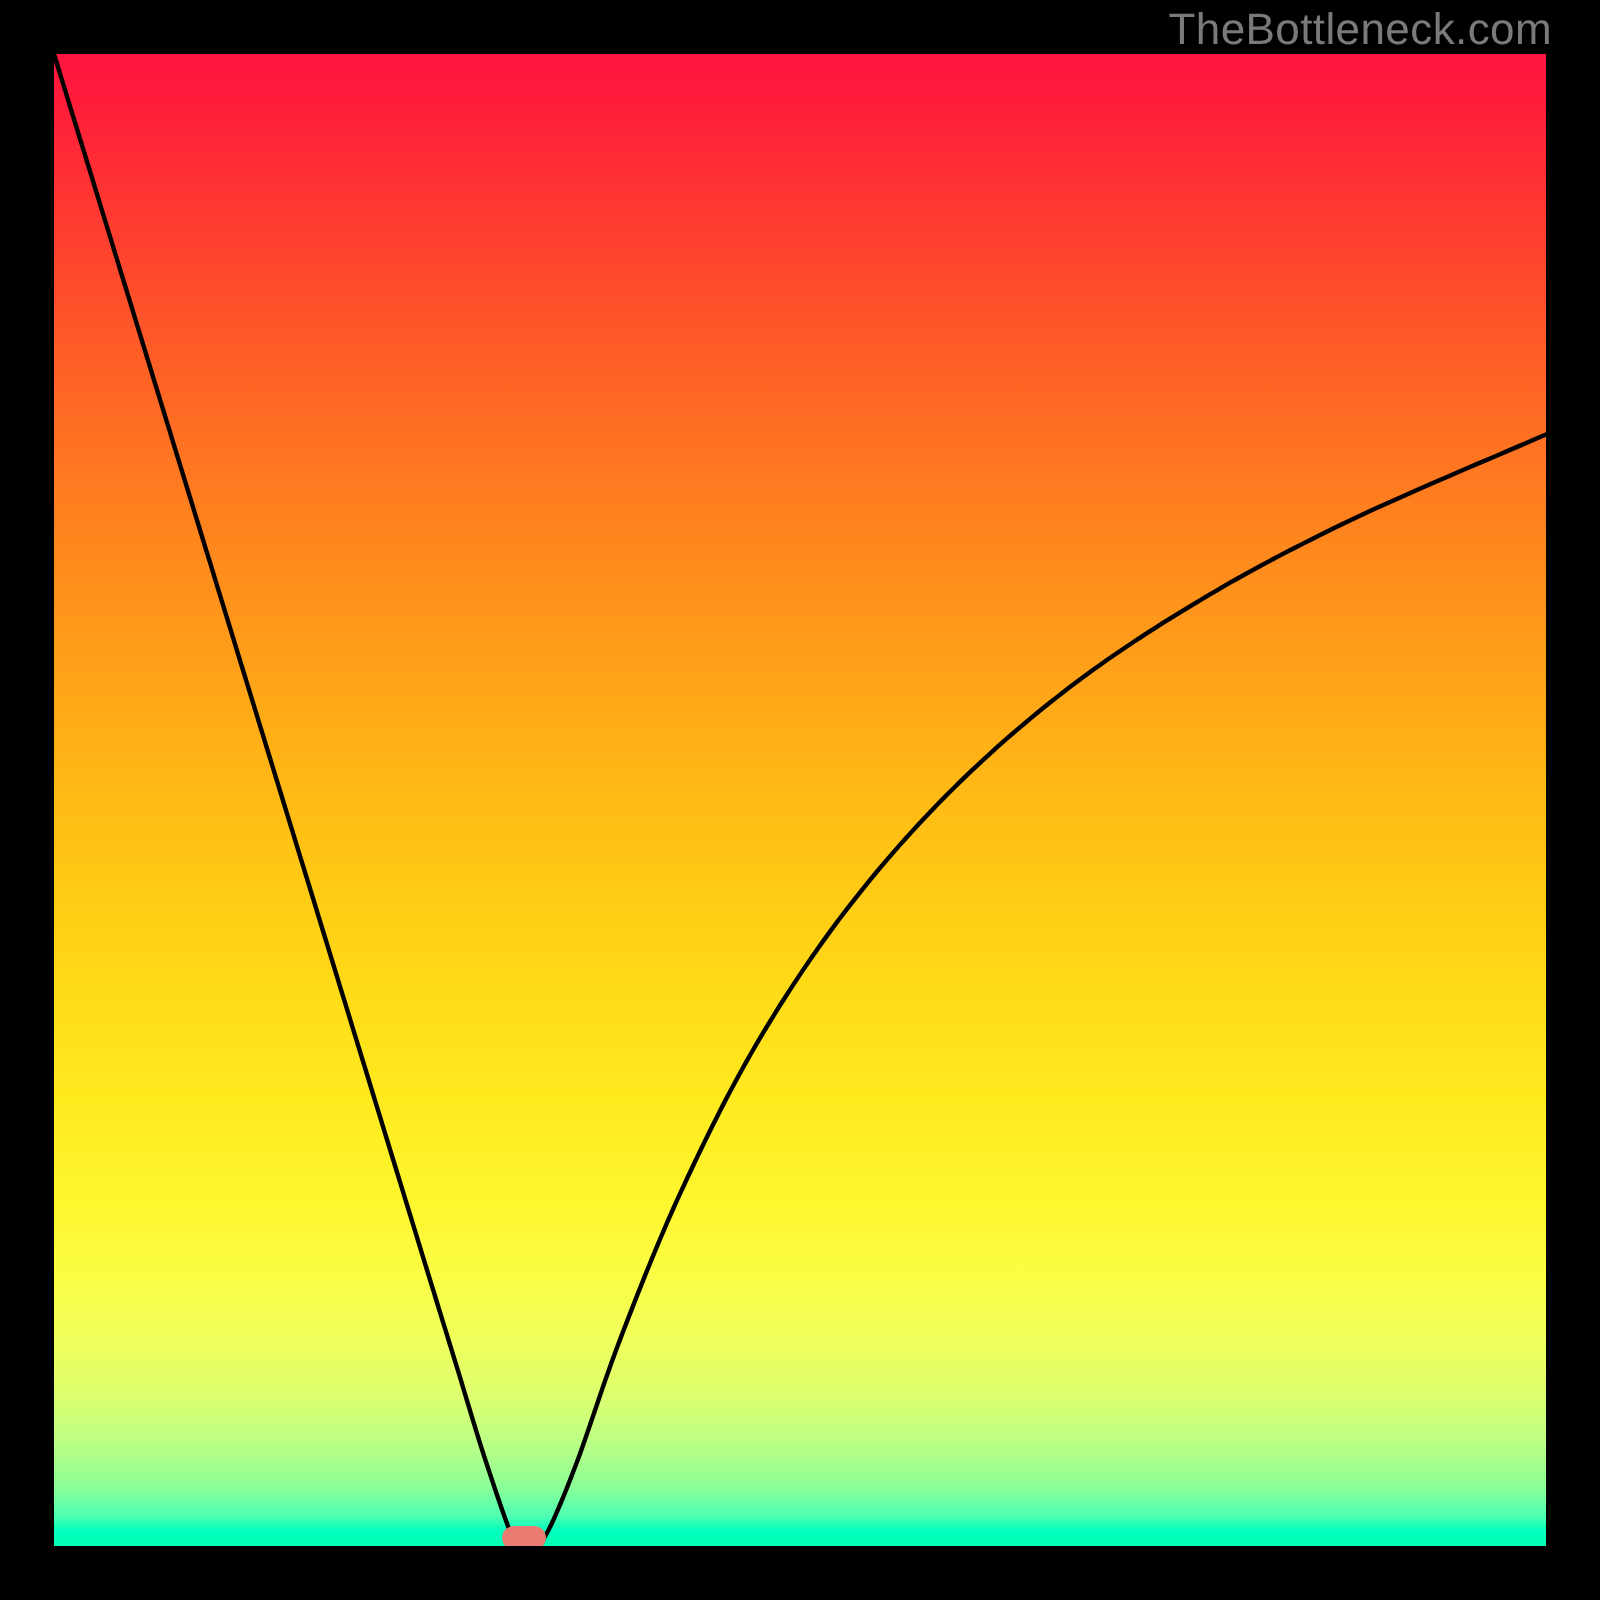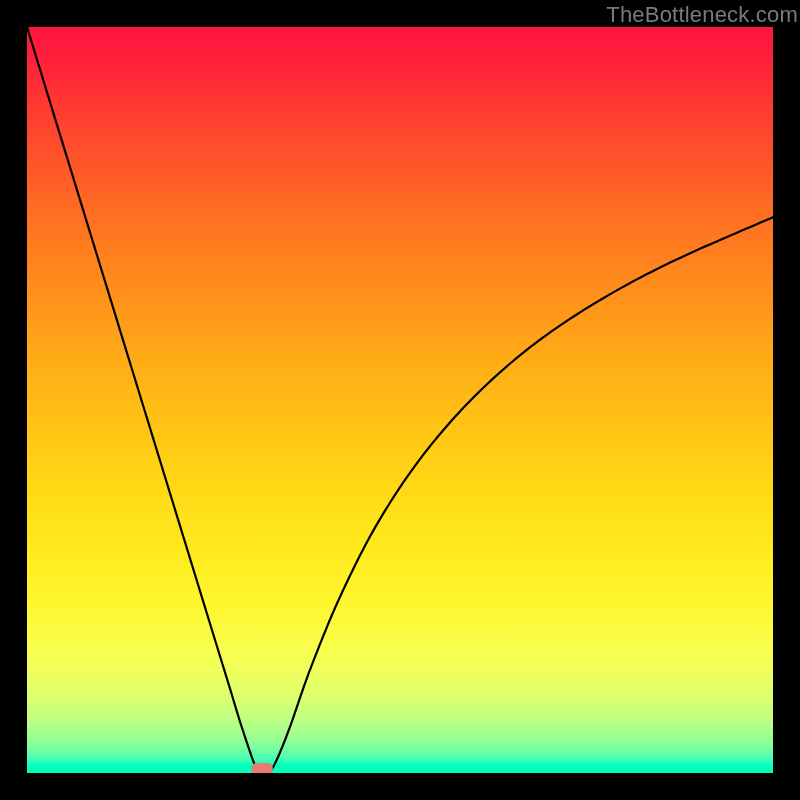--- a/index.html
+++ b/index.html
@@ -54,21 +54,21 @@
     position: absolute;
     width: 22px;
     height: 12px;
     background: #e97b72;
     border-radius: 6px;
     transform: translate(-50%, -50%);
   }
   .watermark {
     position: absolute;
     top: 2px;
-    right: 2px;
+    right: 24px;
     font-family: Arial, Helvetica, sans-serif;
     font-size: 22px;
     font-weight: 500;
     color: #7a7a7a;
     letter-spacing: 0.2px;
   }
 </style>
 </head>
 <body>
 

